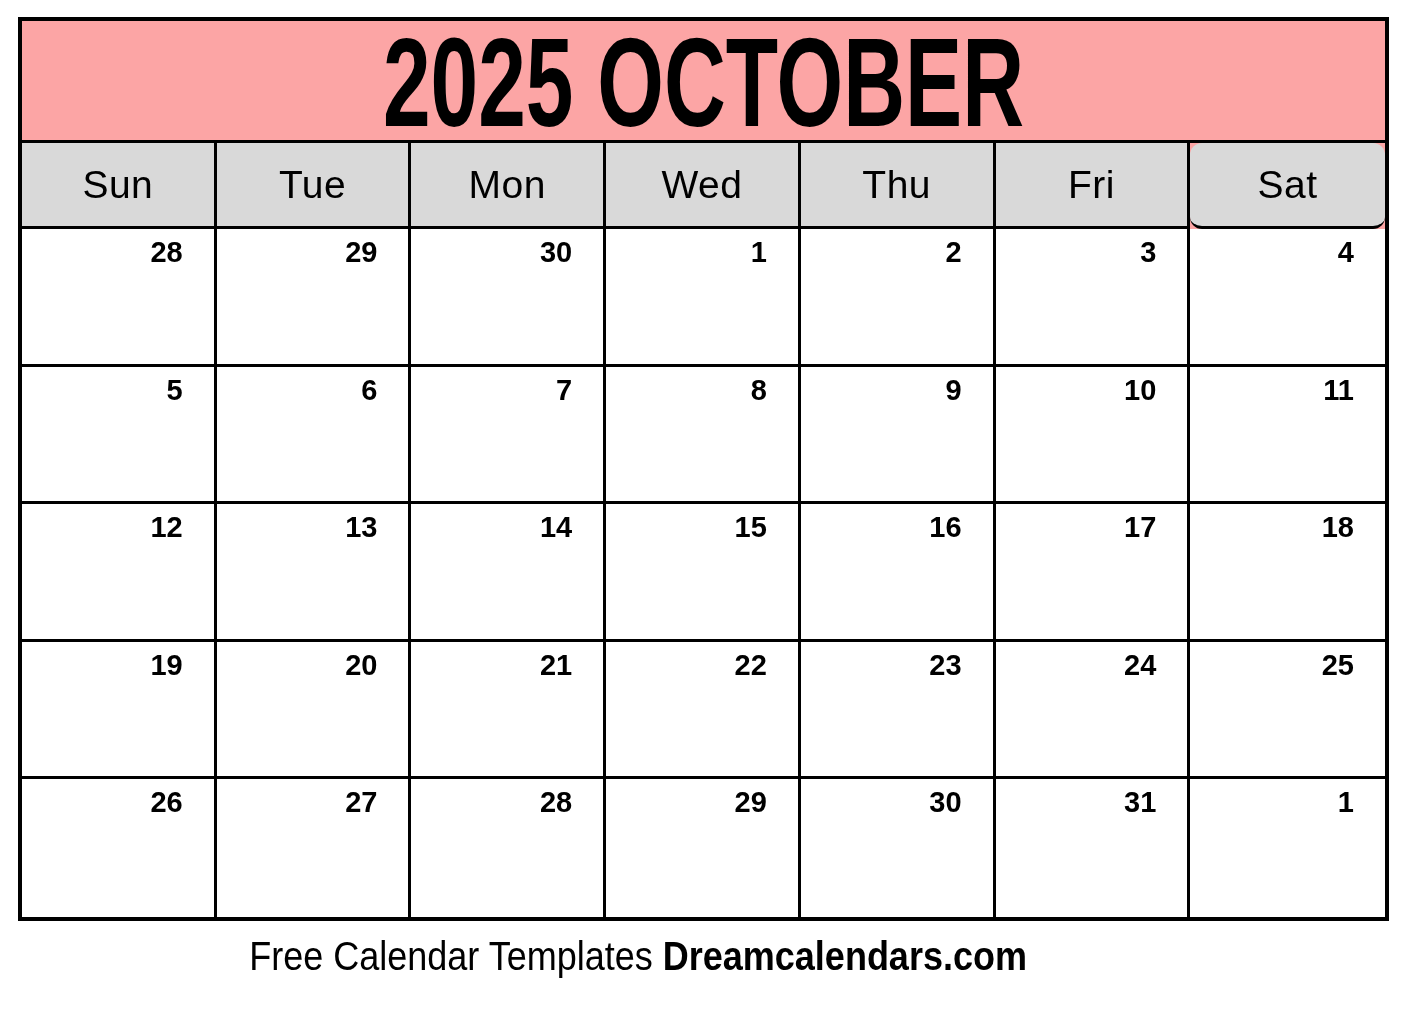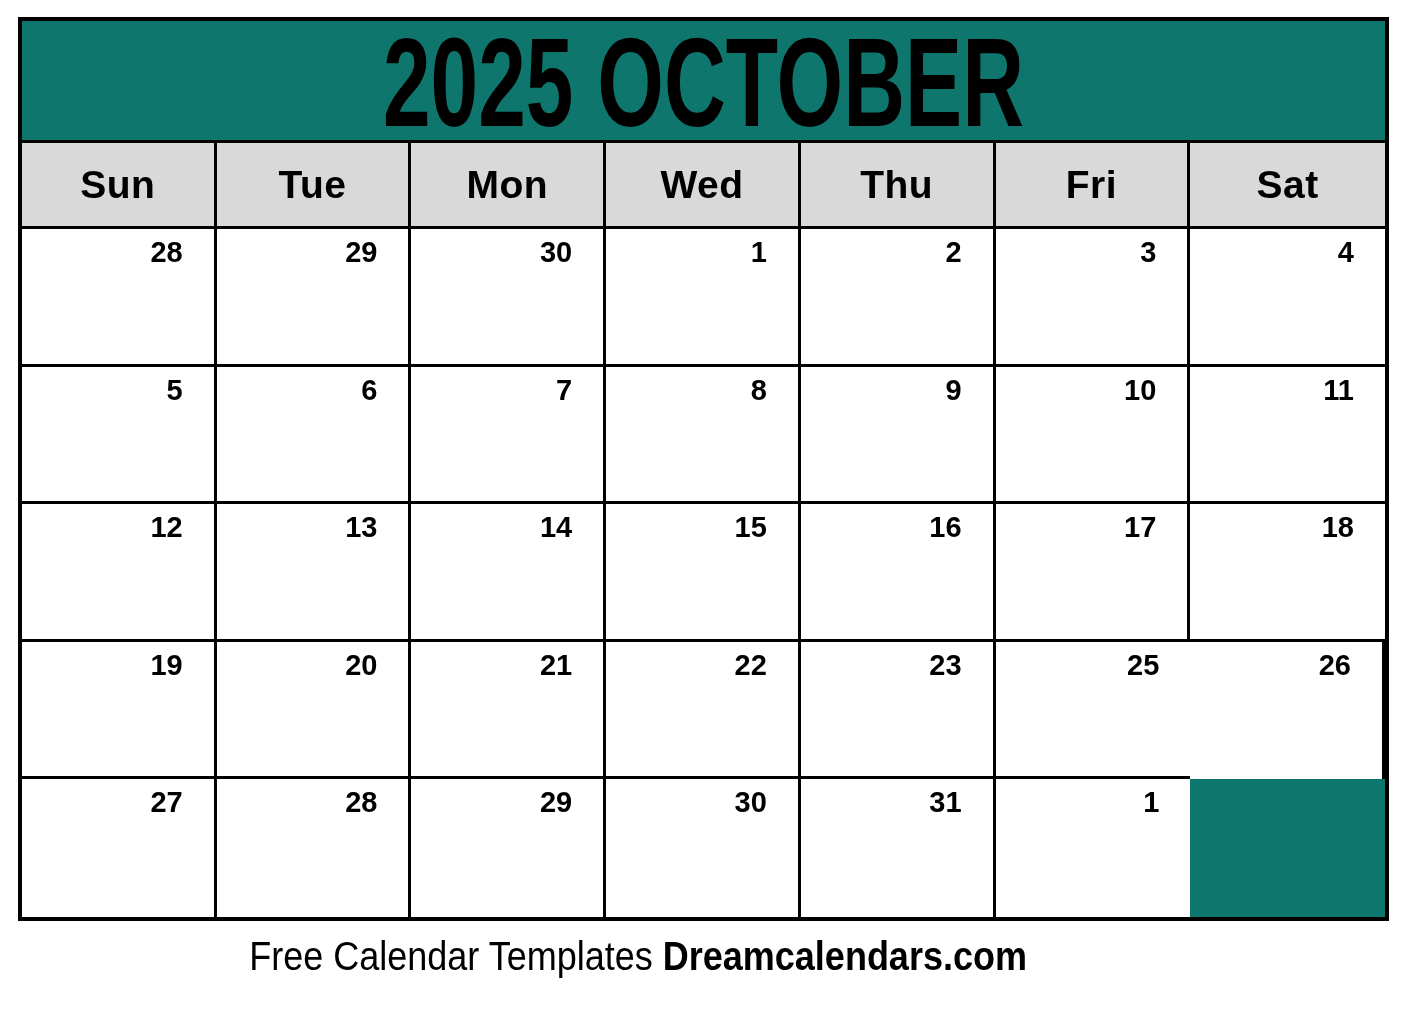--- a/index.html
+++ b/index.html
@@ -9,21 +9,21 @@
     font-family: "Liberation Sans", "DejaVu Sans", sans-serif;
     color: #000000;
     overflow: hidden;
     position: relative;
   }
   .calendar-box {
     position: absolute;
     left: 18px; top: 17px;
     width: 1371px; height: 904px;
     border: 4px solid #000000;
-    background: #0f766e;
+    background: #fca5a5;
   }
   .title-area {
     height: 122px;
     border-bottom: 3px solid #000000;
     display: flex;
     align-items: center;
     justify-content: center;
     overflow: hidden;
   }
   .title-area .title-text {
@@ -43,24 +43,24 @@
     grid-template-rows: 86px repeat(5, 1fr);
   }
   .hcell {
     background: #d9d9d9;
     border-right: 3px solid #000000;
     border-bottom: 3px solid #000000;
     display: flex;
     align-items: center;
     justify-content: center;
     font-size: 39px;
-    font-weight: 700;
+    font-weight: 400;
     letter-spacing: 0.5px;
   }
-  .hcell.last { border-right: none; }
+  .hcell.last { border-right: none; border-radius: 12px; }
   .dcell {
     border-right: 3px solid #000000;
     border-bottom: 3px solid #000000;
     text-align: right;
     padding: 7px 31px 0 0;
     font-size: 29px;
     font-weight: 700;
     background: #ffffff;
   }
   .dcell.lastcol { border-right: none; }
@@ -120,20 +120,21 @@
     <div class="dcell">15</div>
     <div class="dcell">16</div>
     <div class="dcell">17</div>
     <div class="dcell lastcol">18</div>
 
     <div class="dcell">19</div>
     <div class="dcell">20</div>
     <div class="dcell">21</div>
     <div class="dcell">22</div>
     <div class="dcell">23</div>
+    <div class="dcell">24</div>
     <div class="dcell lastcol">25</div>
 
     <div class="dcell lastrow">26</div>
     <div class="dcell lastrow">27</div>
     <div class="dcell lastrow">28</div>
     <div class="dcell lastrow">29</div>
     <div class="dcell lastrow">30</div>
     <div class="dcell lastrow">31</div>
     <div class="dcell lastcol lastrow">1</div>
   </div>

